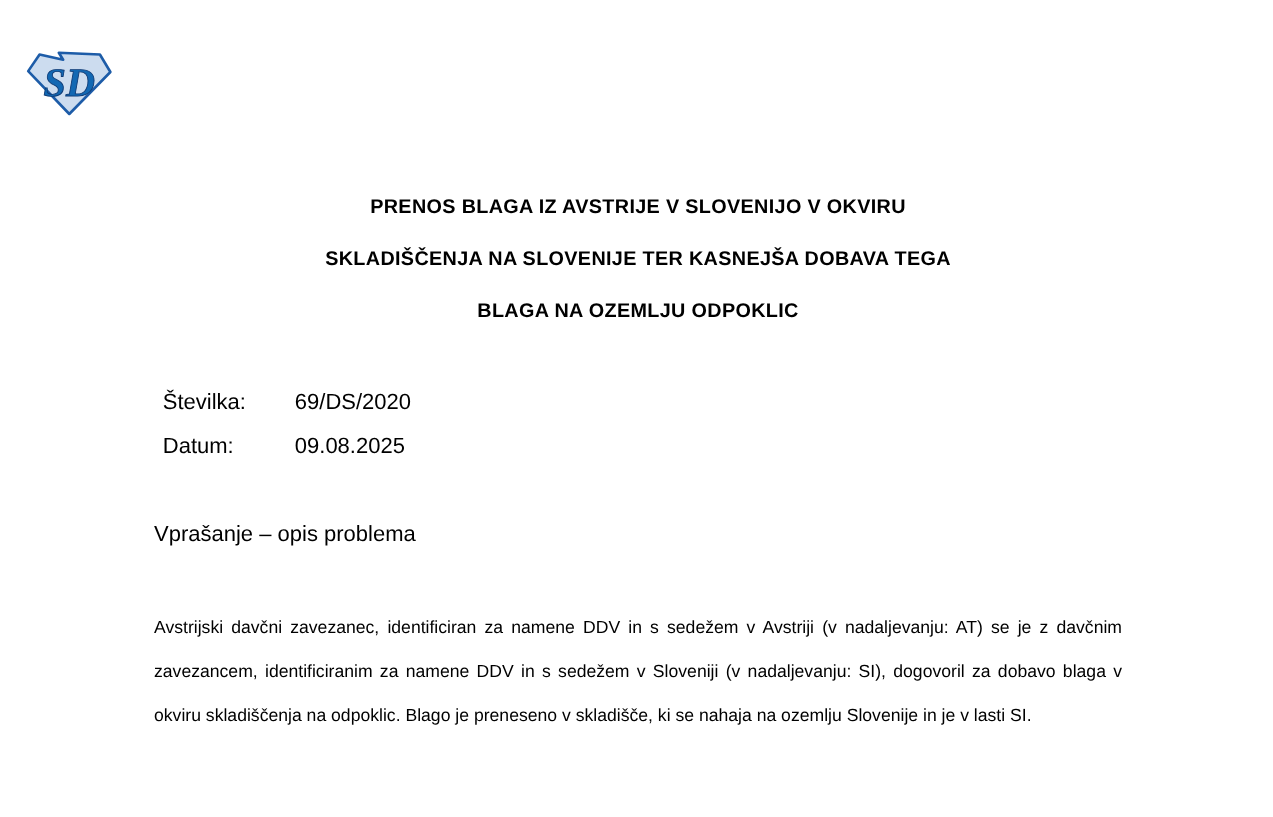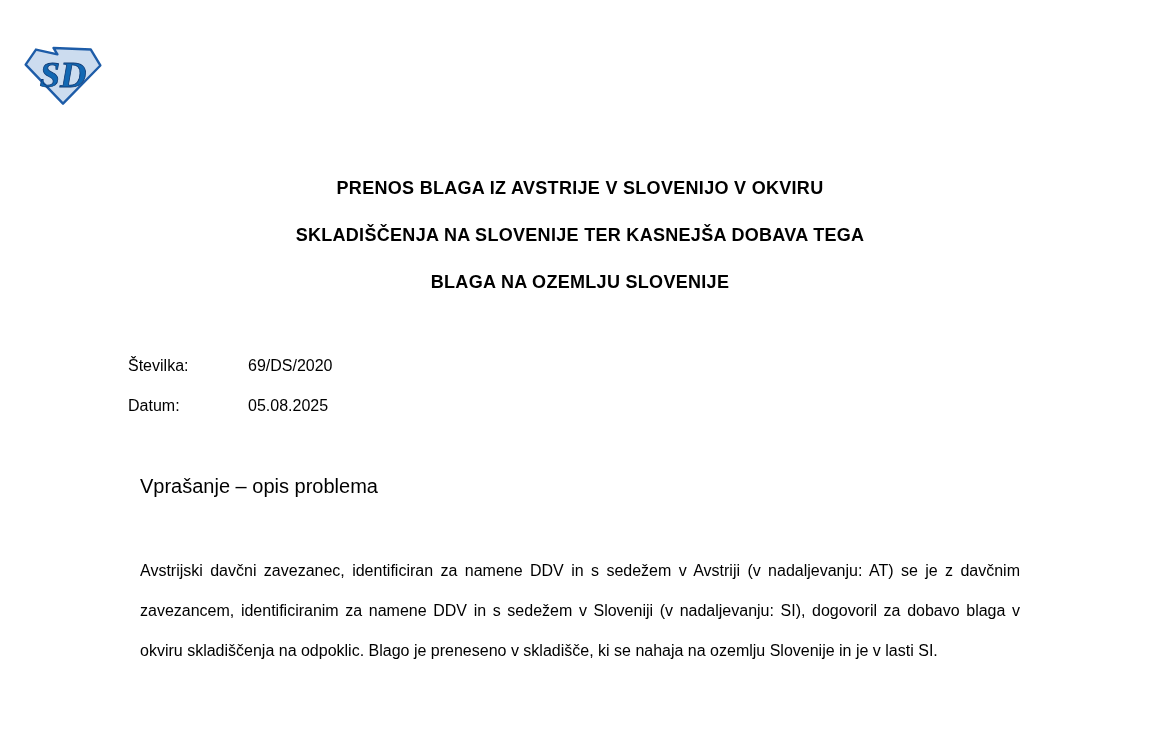--- a/index.html
+++ b/index.html
@@ -48,24 +48,24 @@
     top: 165px;
     width: 880px;
     text-align: center;
     font-weight: bold;
     font-size: 18px;
     line-height: 47px;
     letter-spacing: 0.3px;
   }
   .meta {
     position: absolute;
-    left: 128px;
+    left: 148px;
     top: 346px;
     width: 880px;
-    font-size: 16px;
+    font-size: 20px;
     line-height: 40px;
   }
   .meta-row { display: flex; }
   .meta-label { width: 120px; flex: 0 0 120px; }
   .section-heading {
     position: absolute;
     left: 140px;
     top: 466px;
     width: 880px;
     font-size: 20px;
@@ -88,29 +88,29 @@
 <div class="logo">
   <svg viewBox="0 0 100 78" xmlns="http://www.w3.org/2000/svg">
     <path class="shield" d="M50,75 L3,26 L16,7 L43,13 L38,5 L85,7 L97,27 Z"></path>
     <text class="letters" x="50" y="54" text-anchor="middle">SD</text>
   </svg>
 </div>
 
 <div class="doc-title">
   <div>PRENOS BLAGA IZ AVSTRIJE V SLOVENIJO V OKVIRU</div>
   <div>SKLADIŠČENJA NA SLOVENIJE TER KASNEJŠA DOBAVA TEGA</div>
-  <div>BLAGA NA OZEMLJU SLOVENIJE</div>
+  <div>BLAGA NA OZEMLJU ODPOKLIC</div>
 </div>
 
 <div class="meta">
   <div class="meta-row">
     <span class="meta-label">Številka:</span>
     <span class="meta-value">69/DS/2020</span>
   </div>
   <div class="meta-row">
     <span class="meta-label">Datum:</span>
-    <span class="meta-value">05.08.2025</span>
+    <span class="meta-value">09.08.2025</span>
   </div>
 </div>
 
 <div class="section-heading">Vprašanje – opis problema</div>
 
 <p class="body-paragraph">Avstrijski davčni zavezanec, identificiran za namene DDV in s sedežem v Avstriji (v nadaljevanju: AT) se je z davčnim zavezancem, identificiranim za namene DDV in s sedežem v Sloveniji (v nadaljevanju: SI), dogovoril za dobavo blaga v okviru skladiščenja na odpoklic. Blago je preneseno v skladišče, ki se nahaja na ozemlju Slovenije in je v lasti SI.</p>
 
 </body></html>

